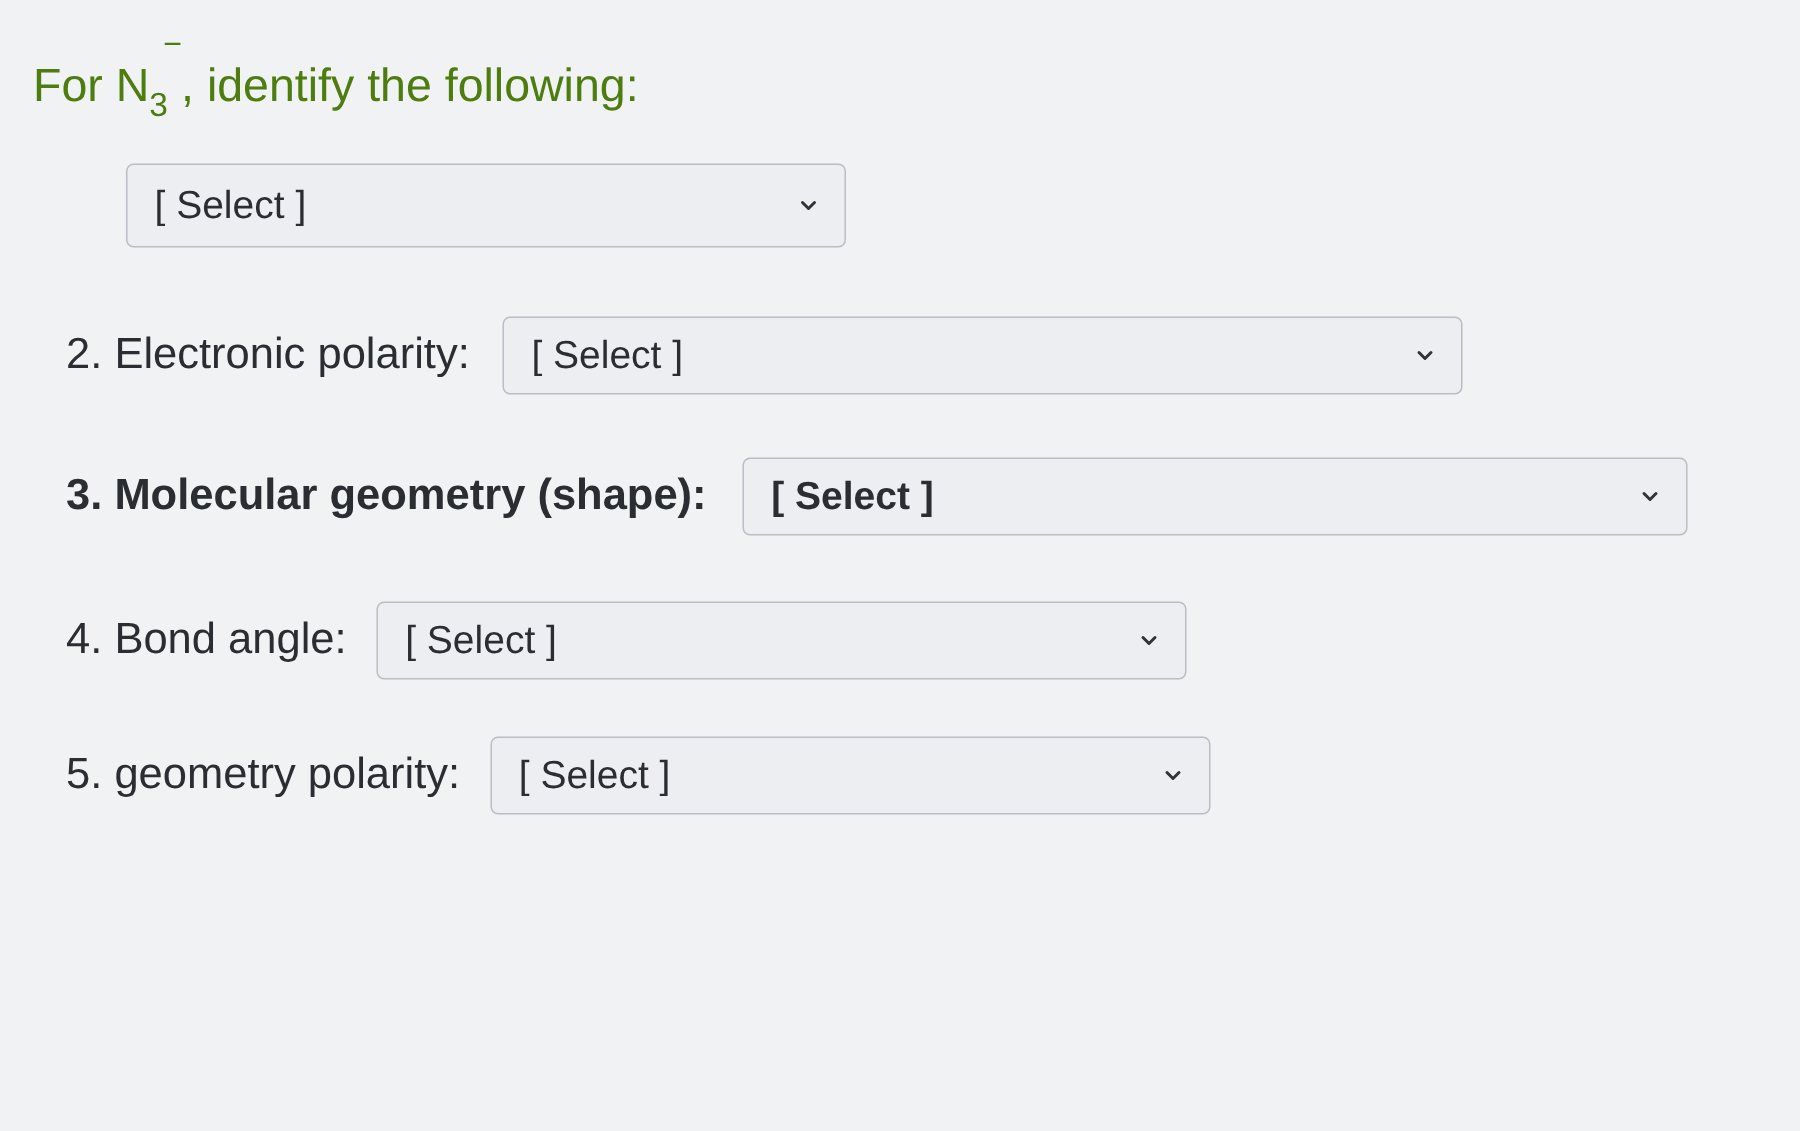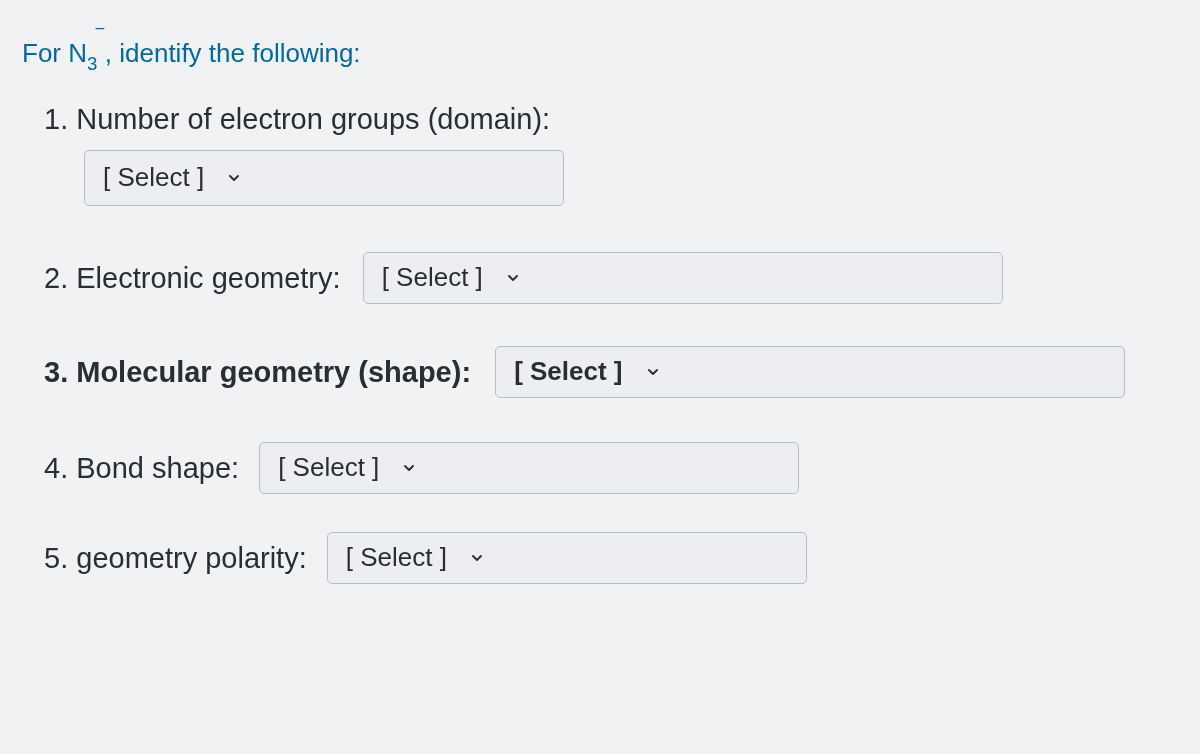--- a/index.html
+++ b/index.html
@@ -12,22 +12,22 @@
       background: #f0f2f4;
       width: 1200px;
       height: 754px;
       padding: 0;
       color: #2a2e33;
     }
     .container {
       padding: 32px 20px 20px 20px;
     }
     .prompt-line {
-      font-size: 26px;
-      color: #0369a1;
+      font-size: 31px;
+      color: #4d7c0f;
       margin-bottom: 28px;
       padding-left: 2px;
     }
     .chem {
       white-space: nowrap;
     }
     .chem sub {
       font-size: 0.72em;
       vertical-align: sub;
       position: relative;
@@ -47,20 +47,21 @@
       padding-left: 24px;
       display: block;
     }
     .q-text {
       display: inline;
       vertical-align: middle;
     }
     .select-wrap {
       display: inline-flex;
       align-items: center;
+      justify-content: space-between;
       border: 1px solid #b7bec6;
       border-radius: 5px;
       background: #eceef1;
       height: 52px;
       font-size: 26px;
       color: #2a2e33;
       padding: 0 16px 0 18px;
       vertical-align: middle;
       cursor: pointer;
       user-select: none;
@@ -118,36 +119,32 @@
   </style>
 </head>
 <body>
 
 <div class="container">
 
   <div class="prompt-line">
     <span>For </span><span class="chem"><span>N</span><sub>3</sub><sup>‾</sup></span><span>,  identify the following:</span>
   </div>
 
-  <div class="question-row">
-    <span class="q-text">1.</span>
-    <span class="q-text">Number of electron groups (domain):</span>
-  </div>
   <div class="select-wrap row-1-select">
     <span class="select-text">[ Select ]</span>
     <span class="chevron">
       <svg viewBox="0 0 24 24" fill="none" stroke="#333" stroke-width="3" stroke-linecap="round" stroke-linejoin="round">
           <polyline points="6 9 12 15 18 9"></polyline>
         </svg>
     </span>
   </div>
 
   <div class="question-row row-2">
     <span class="q-text">2.</span>
-    <span class="q-text">Electronic geometry:</span>
+    <span class="q-text">Electronic polarity:</span>
     <span class="select-wrap">
       <span class="select-text">[ Select ]</span>
       <span class="chevron">
         <svg viewBox="0 0 24 24" fill="none" stroke="#333" stroke-width="3" stroke-linecap="round" stroke-linejoin="round">
             <polyline points="6 9 12 15 18 9"></polyline>
           </svg>
       </span>
     </span>
   </div>
 
@@ -159,21 +156,21 @@
       <span class="chevron">
         <svg viewBox="0 0 24 24" fill="none" stroke="#333" stroke-width="3" stroke-linecap="round" stroke-linejoin="round">
             <polyline points="6 9 12 15 18 9"></polyline>
           </svg>
       </span>
     </span>
   </div>
 
   <div class="question-row row-4">
     <span class="q-text">4.</span>
-    <span class="q-text">Bond shape:</span>
+    <span class="q-text">Bond angle:</span>
     <span class="select-wrap">
       <span class="select-text">[ Select ]</span>
       <span class="chevron">
         <svg viewBox="0 0 24 24" fill="none" stroke="#333" stroke-width="3" stroke-linecap="round" stroke-linejoin="round">
             <polyline points="6 9 12 15 18 9"></polyline>
           </svg>
       </span>
     </span>
   </div>
 

